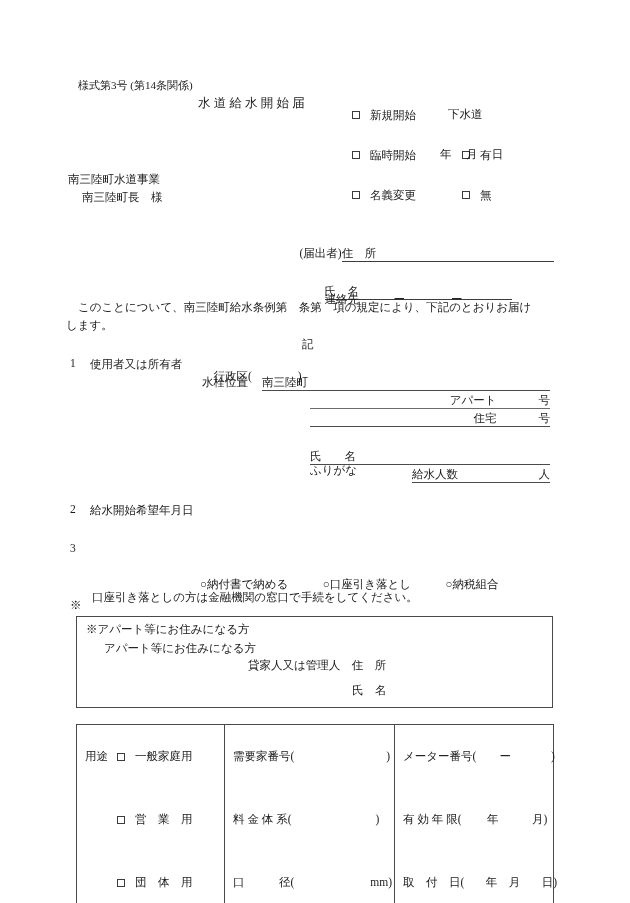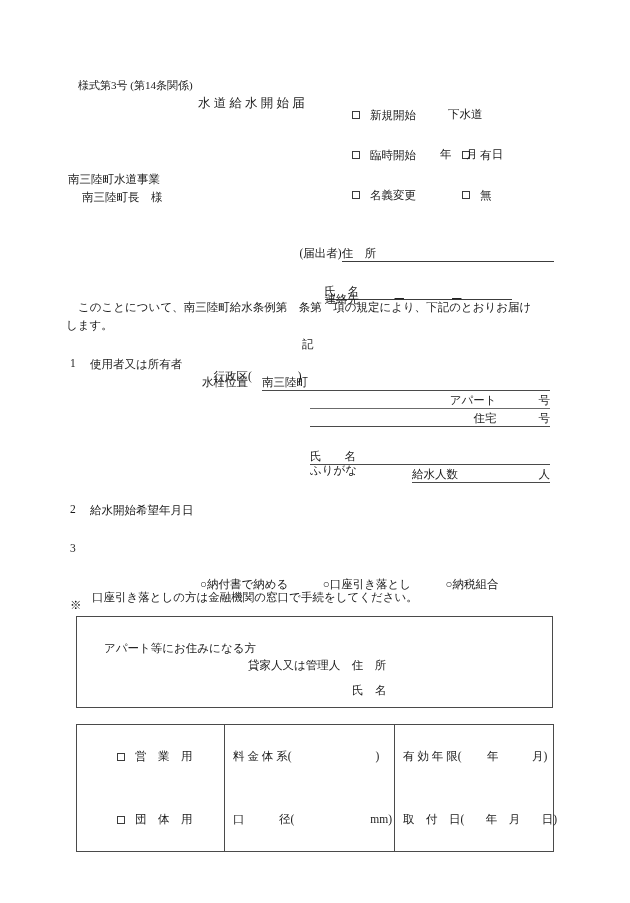--- a/index.html
+++ b/index.html
@@ -215,26 +215,38 @@
   <div class="abs" id="item2-no">2</div>
   <div class="abs" id="item2-label">給水開始希望年月日</div>
 
   <div class="abs" id="item3-no">3</div>
   <div class="abs" id="item3-opts">○納付書で納める　　　○口座引き落とし　　　○納税組合</div>
 
   <div class="abs" id="note-mark">※</div>
   <div class="abs" id="note-text">口座引き落としの方は金融機関の窓口で手続をしてください。</div>
 
   <div class="abs" id="apartment-box"></div>
+  <div class="abs" id="apt-line1">※アパート等にお住みになる方</div>
   <div class="abs" id="apt-line2">アパート等にお住みになる方</div>
   <div class="abs" id="apt-line3">貸家人又は管理人　住　所</div>
   <div class="abs" id="apt-line4">氏　名</div>
 
   <table id="office-table">
     <tbody>
+      <tr>
+        <td class="col-a">
+          <span class="usage-cell">
+            <span class="usage-lead">用途</span>
+            <span class="box"></span>
+            <span>一般家庭用</span>
+          </span>
+        </td>
+        <td class="col-b sep"><span>需要家番号(</span><span style="display:inline-block;width:92px"></span><span>)</span></td>
+        <td class="col-c sep"><span>メーター番号(</span><span>　　ー</span><span style="display:inline-block;width:40px"></span><span>)</span></td>
+      </tr>
       <tr>
         <td class="col-a">
           <span class="usage-cell">
             <span class="usage-lead"></span>
             <span class="box"></span>
             <span>営　業　用</span>
           </span>
         </td>
         <td class="col-b sep"><span>料 金 体 系(</span><span style="display:inline-block;width:84px"></span><span>)</span></td>
         <td class="col-c sep"><span>有 効 年 限(</span><span style="display:inline-block;width:14px"></span><span>　年</span><span style="display:inline-block;width:22px"></span><span>　月)</span></td>

